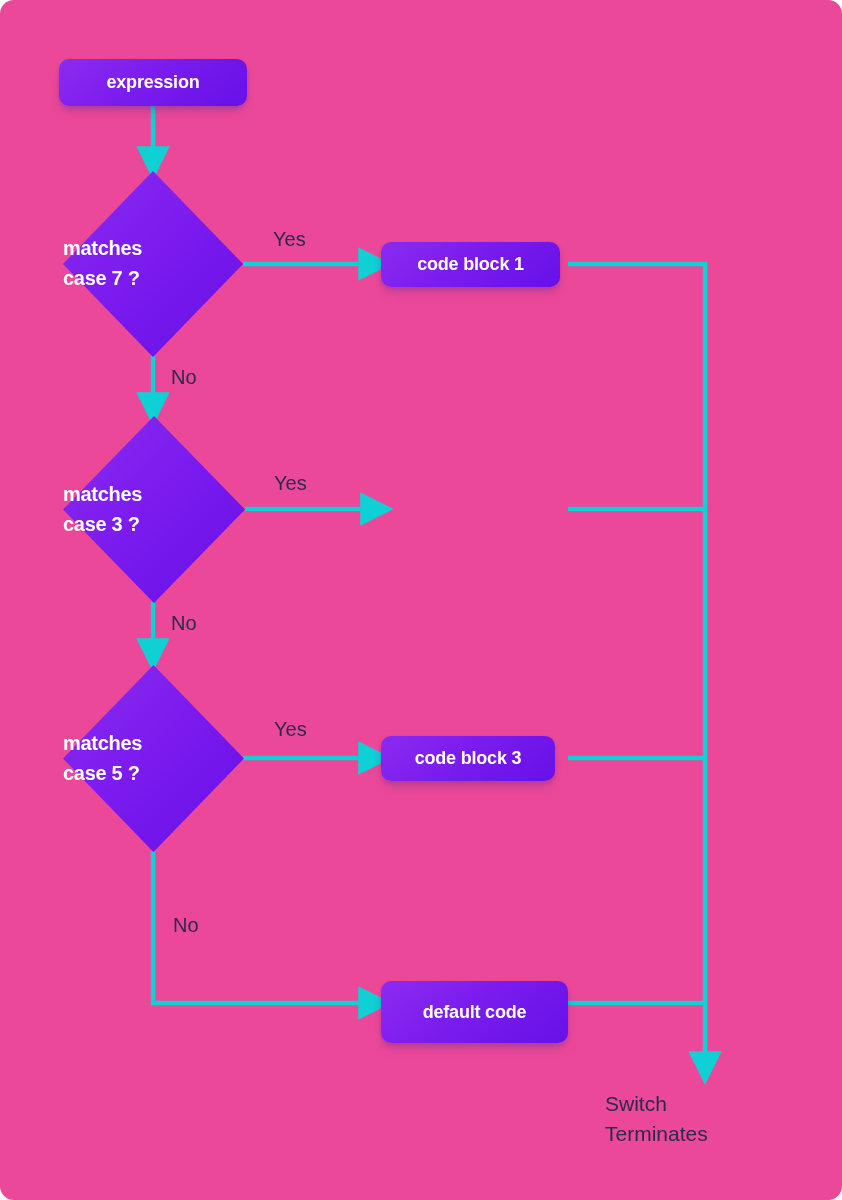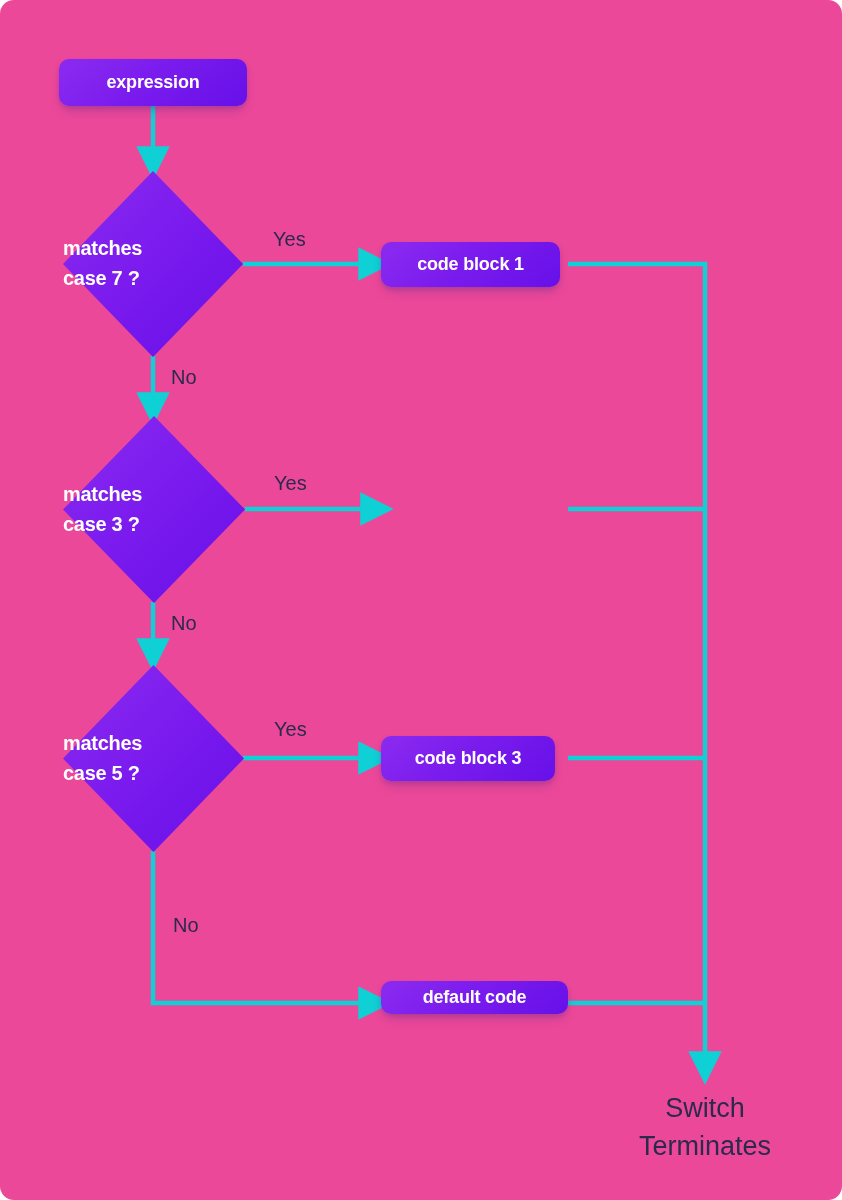--- a/index.html
+++ b/index.html
@@ -84,23 +84,22 @@
     font-weight: normal;
     letter-spacing: 0.1px;
     white-space: nowrap;
     z-index: 4;
   }
 
   
   .terminal-text {
     position: absolute;
     color: #2b2a4c;
-    font-size: 27px;
+    font-size: 21px;
     line-height: 1.42;
-    text-align: center;
     white-space: pre-line;
     z-index: 4;
   }
 </style>
 </head>
 <body>
 
 <div id="canvas">
 
   <svg id="wires" viewBox="0 0 842 1200">
@@ -168,21 +167,21 @@
 
   <div class="pbox" style="left:381px; top:242px; width:179px; height:45px;text-align:right;">
     <span>code block 1</span>
   </div>
 
 
   <div class="pbox" style="left:381px; top:736px; width:174px; height:45px;">
     <span>code block 3</span>
   </div>
 
-  <div class="pbox" style="left:381px; top:981px; width:187px; height:33px;">
+  <div class="pbox" style="left:381px; top:981px; width:187px; height:62px;">
     <span>default code</span>
   </div>
 
   <div class="elabel" style="left:273px; top:228px;">Yes</div>
   <div class="elabel" style="left:171px; top:366px;">No</div>
 
   <div class="elabel" style="left:274px; top:472px;">Yes</div>
   <div class="elabel" style="left:171px; top:612px;">No</div>
 
   <div class="elabel" style="left:274px; top:718px;">Yes</div>

